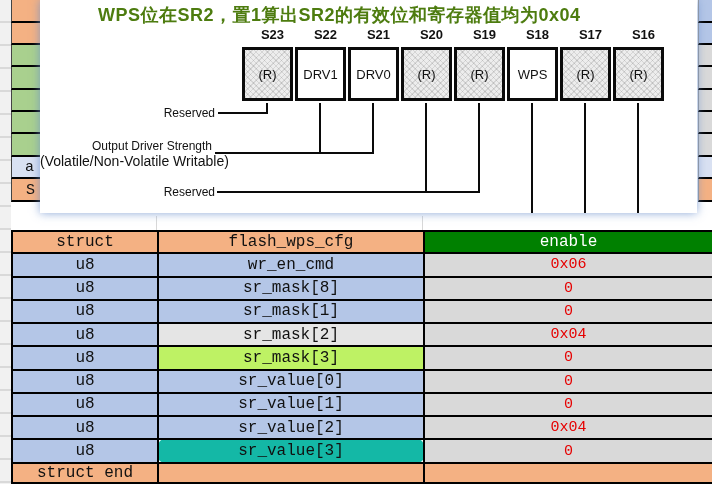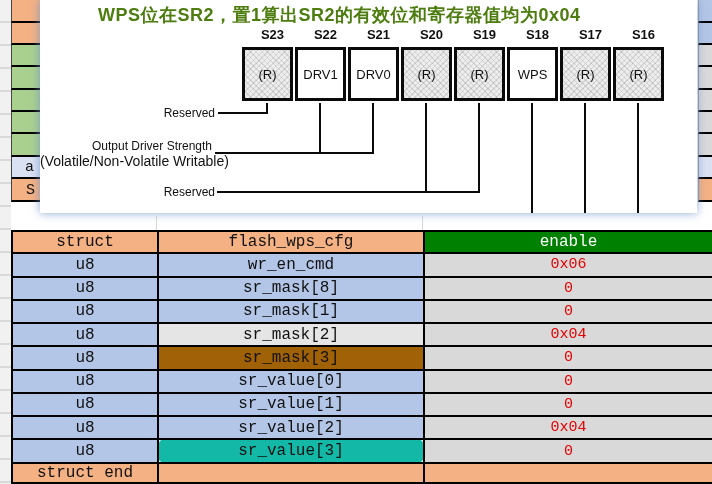--- a/index.html
+++ b/index.html
@@ -144,21 +144,21 @@
           <td style="background: rgb(180, 198, 231);">sr_mask[1]</td>
           <td class="val" style="background: rgb(217, 217, 217); color: rgb(230, 0, 0);">0</td>
         </tr>
         <tr style="height: 23px;">
           <td style="background: rgb(180, 198, 231);">u8</td>
           <td style="background: #e5e5e5;">sr_mask[2]</td>
           <td class="val" style="background: rgb(217, 217, 217); color: rgb(230, 0, 0);">0x04</td>
         </tr>
         <tr style="height: 23px;">
           <td style="background: rgb(180, 198, 231);">u8</td>
-          <td style="background: #a16207;">sr_mask[3]</td>
+          <td style="background: #bef264;">sr_mask[3]</td>
           <td class="val" style="background: rgb(217, 217, 217); color: rgb(230, 0, 0);">0</td>
         </tr>
         <tr style="height: 23px;">
           <td style="background: rgb(180, 198, 231);">u8</td>
           <td style="background: rgb(180, 198, 231);">sr_value[0]</td>
           <td class="val" style="background: rgb(217, 217, 217); color: rgb(230, 0, 0);">0</td>
         </tr>
         <tr style="height: 23px;">
           <td style="background: rgb(180, 198, 231);">u8</td>
           <td style="background: rgb(180, 198, 231);">sr_value[1]</td>

